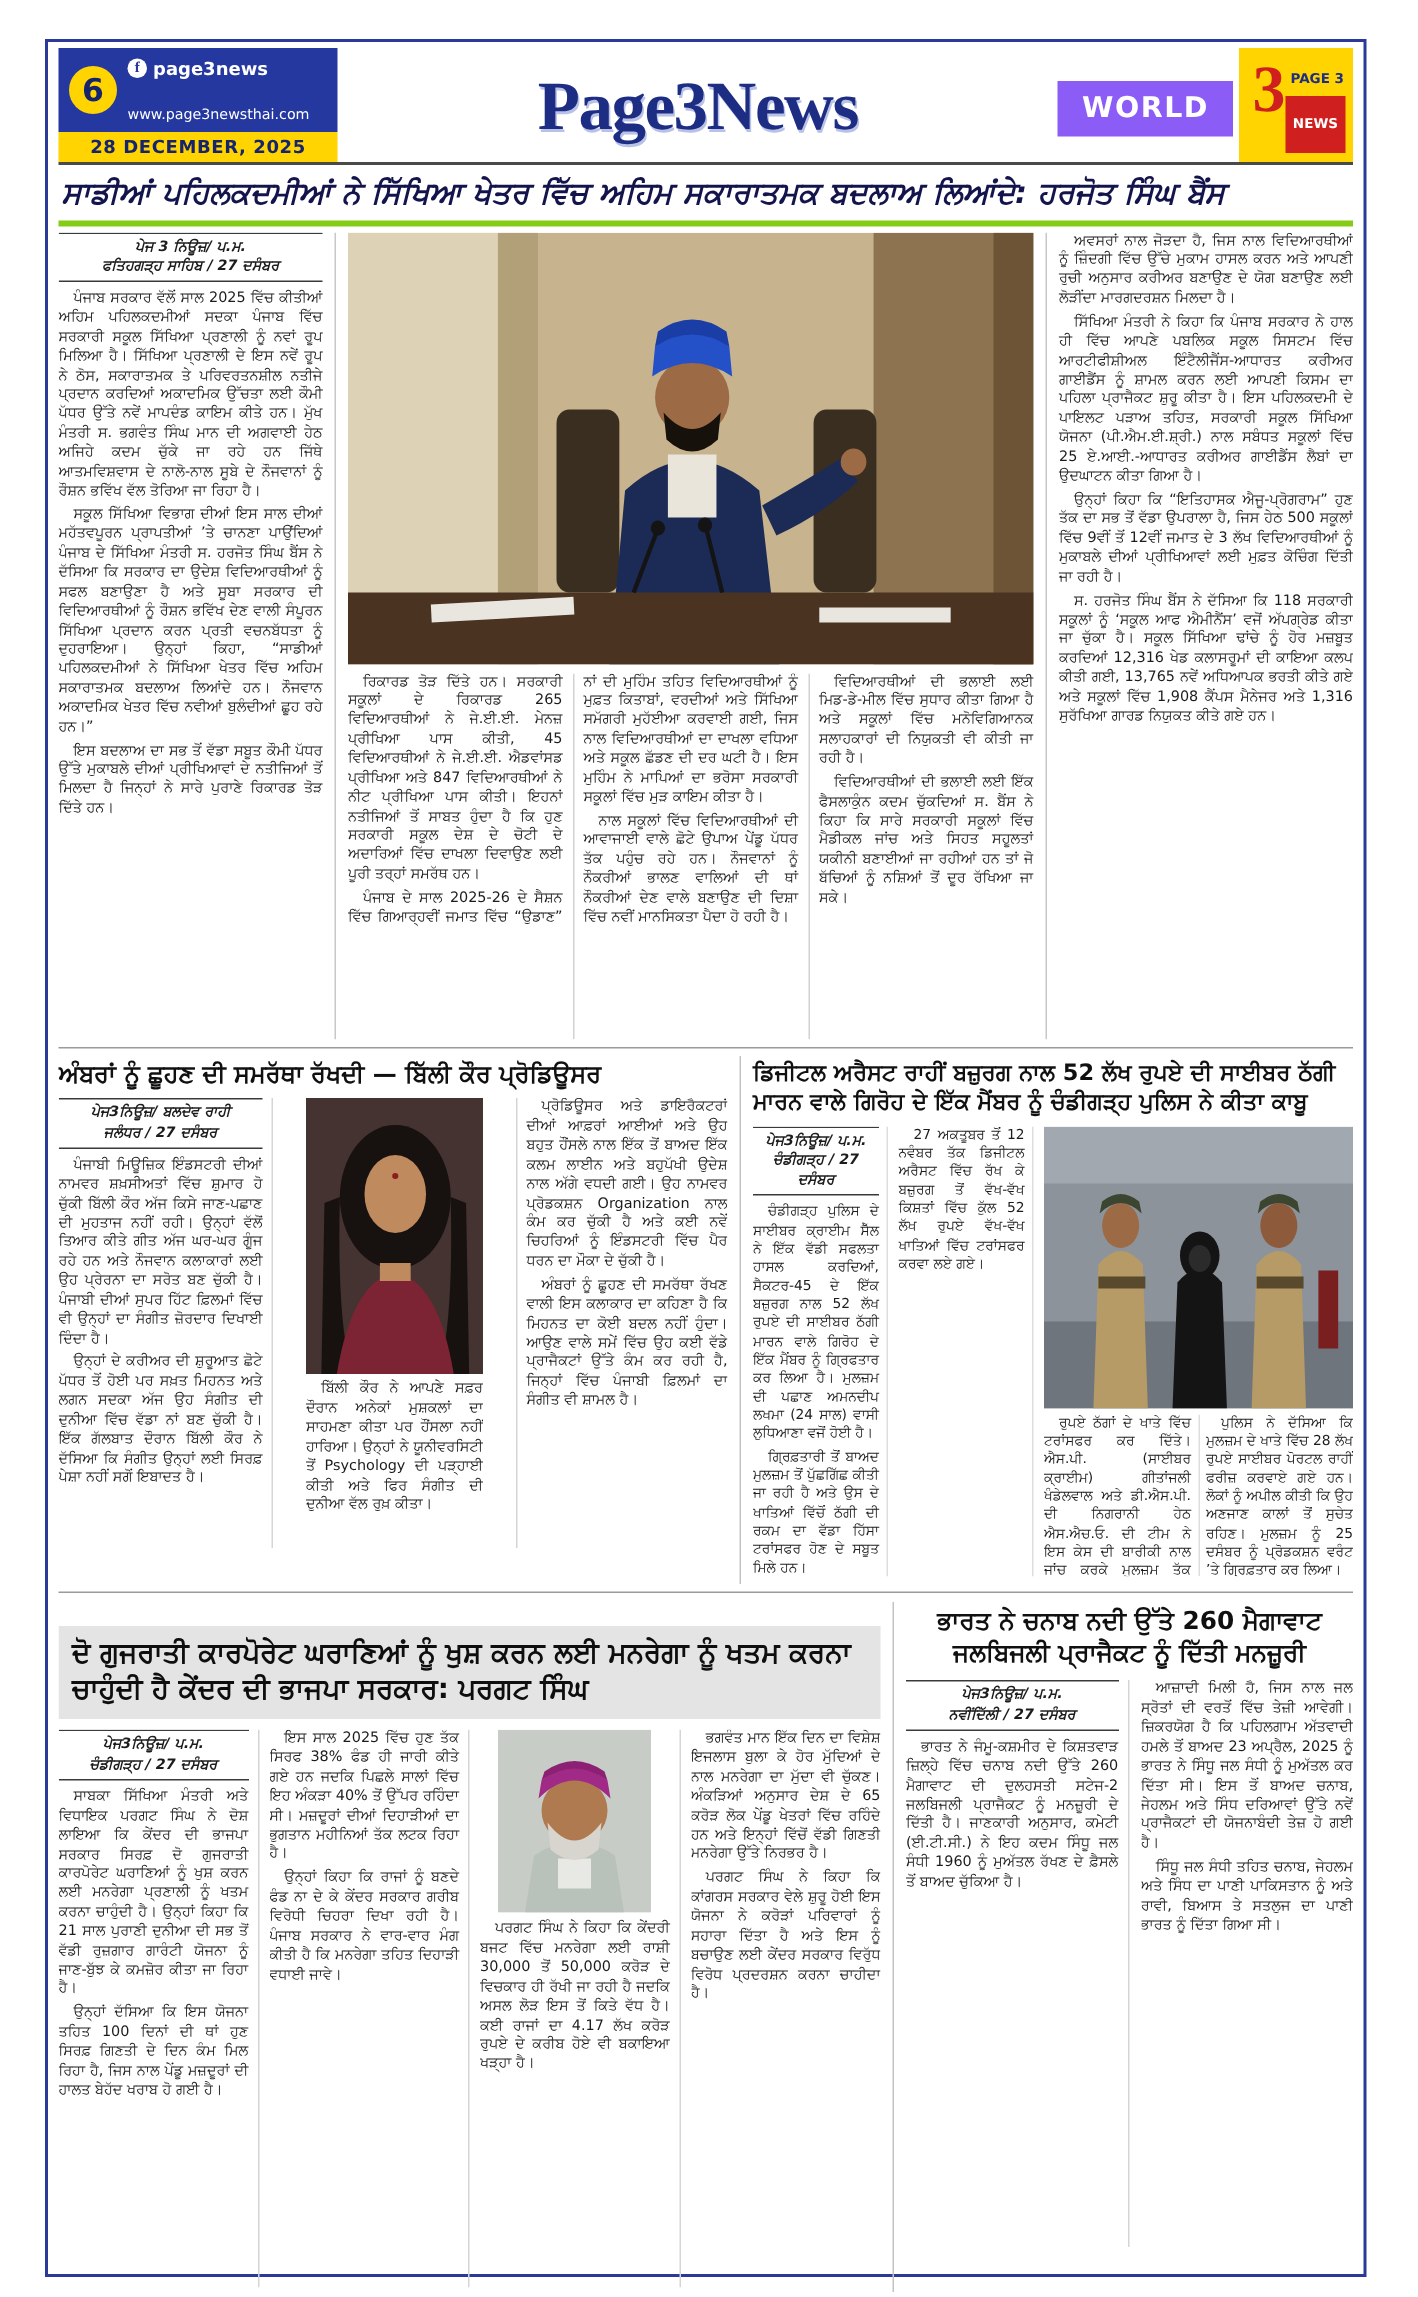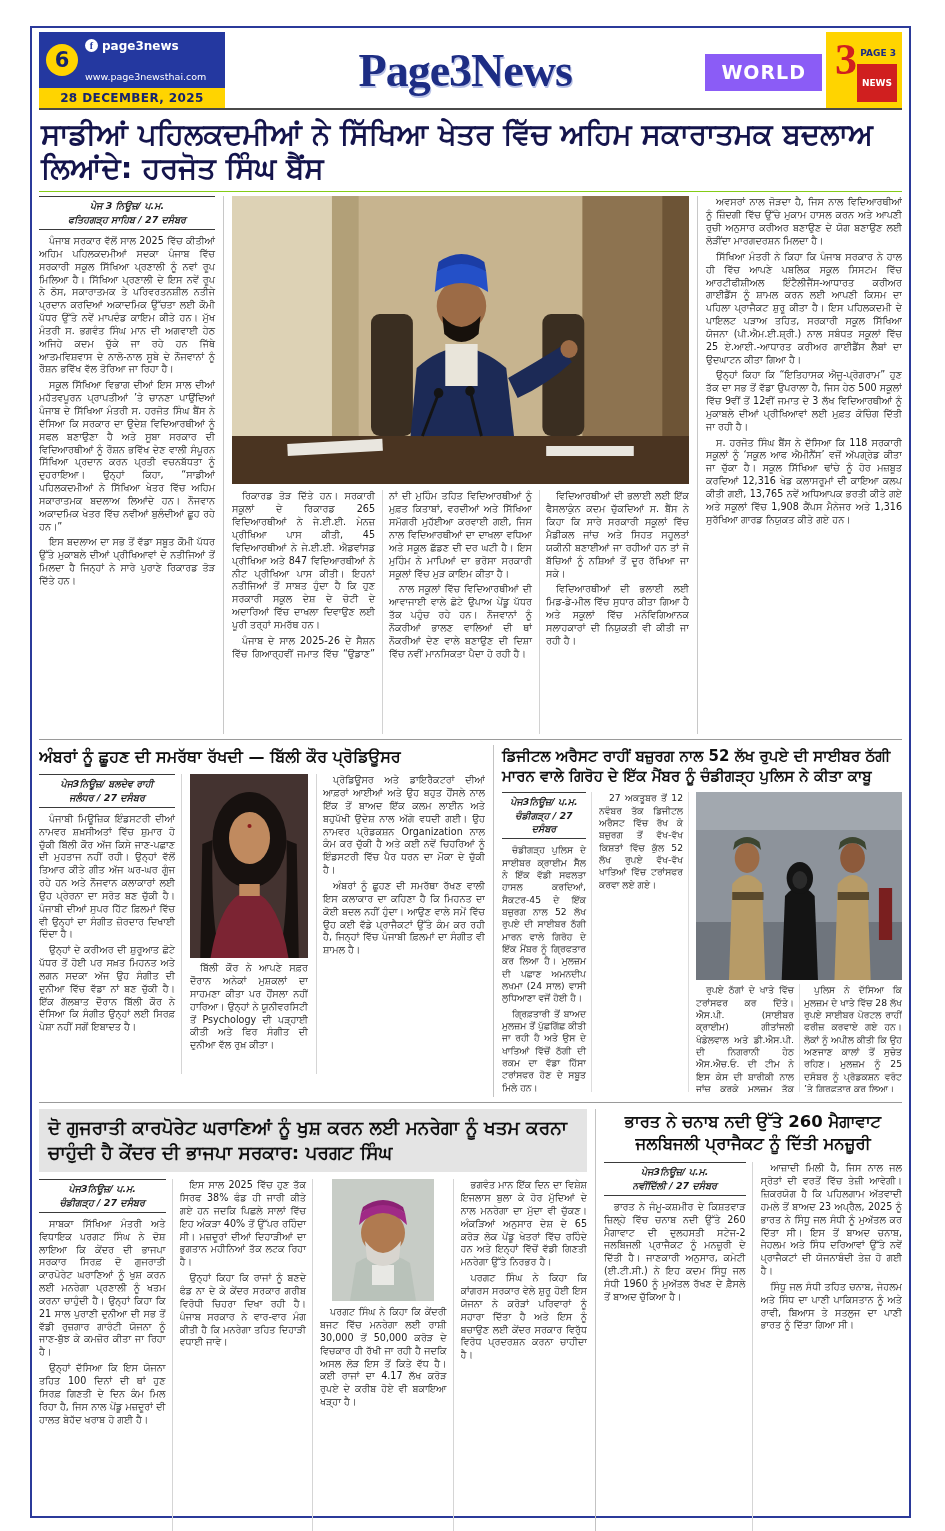--- a/index.html
+++ b/index.html
@@ -26,59 +26,59 @@
   .world {align-self:flex-end; background:#8b5cf6; color:#fff; font-weight:800; font-size:19px;
           padding:7px 16px 8px; letter-spacing:1px; margin:0 4px 17px 0;}
   .logo3 {width:76px; background:#ffd400; position:relative; flex:0 0 auto;}
   .l3 {position:absolute; left:9px; top:2px; font-size:44px; font-weight:900; color:#d01f1f;
        font-family:"Liberation Serif", serif;}
   .lpage {position:absolute; right:6px; top:16px; font-size:9px; font-weight:800; color:#1d2d84;}
   .lnews {position:absolute; right:5px; top:32px; background:#d01f1f; color:#fff; font-size:9px;
           font-weight:800; padding:14px 5px;}
 
   
-  .main-hl {font-size:29px; font-weight:800; color:#14144c; margin:7px 0 4px; line-height:1.18;
-            padding:0 2px 6px; border-bottom:1px solid #84cc16;}
+  .main-hl {font-size:20px; font-weight:800; color:#14144c; margin:7px 0 4px; line-height:1.18;
+            padding:0 2px 6px; border-bottom:4px solid #84cc16;font-style:italic;}
   .story-hl {font-size:16px; font-weight:800; color:#101010; margin:2px 0 6px; line-height:1.3;}
   .byline {border-top:1.5px solid #3a3a3a; border-bottom:1.5px solid #3a3a3a; padding:2px 0 3px;
            margin:0 0 5px; font-weight:700; font-size:9.5px; text-align:center; line-height:1.4;font-style:italic;}
   .bp {font-size:9.6px; line-height:1.34; text-align:justify; margin:0 0 3px; text-indent:10px; word-break:break-word;}
   .vdiv {width:1px; background:#c3c3c3; flex:0 0 auto;}
 
   
   .lead-row {display:flex; height:538px; overflow:hidden; margin-top:2px;}
   .colL {width:176px; padding-right:8px; border-right:1px solid #c8c8c8; overflow:hidden;}
   .lead-mid {flex:1; padding:0 8px; display:flex; flex-direction:column; overflow:hidden;}
   .lead-photo {height:288px; margin:0 0 6px; flex:0 0 auto;}
   .mid-cols {flex:1; column-count:3; column-gap:14px; column-rule:1px solid #d2d2d2; overflow:hidden;}
   .colR {width:196px; padding-left:8px; border-left:1px solid #c8c8c8; overflow:hidden;}
   figure {margin:0;}
   figure svg {display:block; width:100%; height:100%;}
 
   
   .row2 {display:flex; height:352px; overflow:hidden; margin-top:5px; border-top:1px solid #9a9a9a; padding-top:5px;}
   .producer {width:446px; padding-right:8px; overflow:hidden;}
-  .p-cols {display:flex; gap:8px; height:300px; overflow:hidden;}
+  .p-cols {display:flex; gap:22px; height:300px; overflow:hidden;}
   .pA {width:136px; border-right:1px solid #d5d5d5; padding-right:6px; overflow:hidden;}
   .pB {width:118px; overflow:hidden;}
   .woman-photo {height:184px; margin-bottom:4px;}
   .pC {flex:1; border-left:1px solid #d5d5d5; padding-left:6px; overflow:hidden;}
   .cyber {flex:1; padding-left:8px; overflow:hidden;}
   .cyber .story-hl {font-size:15px;}
   .c-cols {display:flex; gap:7px; height:300px; overflow:hidden;}
   .ccol {width:84px; border-right:1px solid #ddd; padding-right:5px; overflow:hidden;}
   .ccol .bp, .under2 .bp {font-size:9.2px;}
   .cphoto-col {flex:1; display:flex; flex-direction:column; overflow:hidden;}
   .police-photo {height:188px; margin-bottom:4px; flex:0 0 auto;}
   .under2 {flex:1; column-count:2; column-gap:10px; column-rule:1px solid #ddd; overflow:hidden;}
 
   
   .row3 {display:flex; height:460px; overflow:hidden; margin-top:5px; border-top:1px solid #9a9a9a; padding-top:6px;}
   .mg {width:548px; padding-right:8px; overflow:hidden;}
-  .mg-hl {background:#e4e4e4; padding:7px 9px; font-size:18.5px; font-weight:800; line-height:1.32; margin:0 0 7px; color:#0e0e0e;}
+  .mg-hl {background:#e4e4e4; padding:7px 9px; font-size:18.5px; font-weight:800; line-height:1.32; margin:16px 0 7px; color:#0e0e0e;}
   .mg-cols {display:flex; gap:7px; height:372px; overflow:hidden;}
   .mcol {flex:1; border-right:1px solid #d5d5d5; padding-right:6px; overflow:hidden;}
   .mcol:last-child {border-right:none; padding-right:0;}
   .pargat-photo {width:102px; height:122px; margin:0 auto 5px;}
   .chenab {flex:1; padding-left:8px; overflow:hidden;}
   .chenab .story-hl {text-align:center; font-size:16.5px; margin-bottom:8px;}
   .ch-cols {display:flex; gap:8px; height:378px; overflow:hidden;}
   .chcol {flex:1; overflow:hidden;}
   .chcol:first-child {border-right:1px solid #d5d5d5; padding-right:6px;}
 </style>
@@ -150,22 +150,22 @@
             <line x1="200" y1="240" x2="216" y2="200" stroke="#141414" stroke-width="3"></line>
             <circle cx="217" cy="197" r="5" fill="#141414"></circle>
             <line x1="262" y1="240" x2="251" y2="198" stroke="#141414" stroke-width="3"></line>
             <circle cx="250" cy="195" r="5" fill="#141414"></circle>
           </svg>
         </figure>
         <div class="mid-cols">
           <p class="bp">ਰਿਕਾਰਡ ਤੋੜ ਦਿੱਤੇ ਹਨ। ਸਰਕਾਰੀ ਸਕੂਲਾਂ ਦੇ ਰਿਕਾਰਡ 265 ਵਿਦਿਆਰਥੀਆਂ ਨੇ ਜੇ.ਈ.ਈ. ਮੇਨਜ਼ ਪ੍ਰੀਖਿਆ ਪਾਸ ਕੀਤੀ, 45 ਵਿਦਿਆਰਥੀਆਂ ਨੇ ਜੇ.ਈ.ਈ. ਐਡਵਾਂਸਡ ਪ੍ਰੀਖਿਆ ਅਤੇ 847 ਵਿਦਿਆਰਥੀਆਂ ਨੇ ਨੀਟ ਪ੍ਰੀਖਿਆ ਪਾਸ ਕੀਤੀ। ਇਹਨਾਂ ਨਤੀਜਿਆਂ ਤੋਂ ਸਾਬਤ ਹੁੰਦਾ ਹੈ ਕਿ ਹੁਣ ਸਰਕਾਰੀ ਸਕੂਲ ਦੇਸ਼ ਦੇ ਚੋਟੀ ਦੇ ਅਦਾਰਿਆਂ ਵਿੱਚ ਦਾਖਲਾ ਦਿਵਾਉਣ ਲਈ ਪੂਰੀ ਤਰ੍ਹਾਂ ਸਮਰੱਥ ਹਨ।</p>
           <p class="bp">ਪੰਜਾਬ ਦੇ ਸਾਲ 2025-26 ਦੇ ਸੈਸ਼ਨ ਵਿੱਚ ਗਿਆਰ੍ਹਵੀਂ ਜਮਾਤ ਵਿੱਚ “ਉਡਾਣ” ਨਾਂ ਦੀ ਮੁਹਿੰਮ ਤਹਿਤ ਵਿਦਿਆਰਥੀਆਂ ਨੂੰ ਮੁਫ਼ਤ ਕਿਤਾਬਾਂ, ਵਰਦੀਆਂ ਅਤੇ ਸਿੱਖਿਆ ਸਮੱਗਰੀ ਮੁਹੱਈਆ ਕਰਵਾਈ ਗਈ, ਜਿਸ ਨਾਲ ਵਿਦਿਆਰਥੀਆਂ ਦਾ ਦਾਖਲਾ ਵਧਿਆ ਅਤੇ ਸਕੂਲ ਛੱਡਣ ਦੀ ਦਰ ਘਟੀ ਹੈ। ਇਸ ਮੁਹਿੰਮ ਨੇ ਮਾਪਿਆਂ ਦਾ ਭਰੋਸਾ ਸਰਕਾਰੀ ਸਕੂਲਾਂ ਵਿੱਚ ਮੁੜ ਕਾਇਮ ਕੀਤਾ ਹੈ।</p>
           <p class="bp">ਨਾਲ ਸਕੂਲਾਂ ਵਿੱਚ ਵਿਦਿਆਰਥੀਆਂ ਦੀ ਆਵਾਜਾਈ ਵਾਲੇ ਛੋਟੇ ਉਪਾਅ ਪੇਂਡੂ ਪੱਧਰ ਤੱਕ ਪਹੁੰਚ ਰਹੇ ਹਨ। ਨੌਜਵਾਨਾਂ ਨੂੰ ਨੌਕਰੀਆਂ ਭਾਲਣ ਵਾਲਿਆਂ ਦੀ ਥਾਂ ਨੌਕਰੀਆਂ ਦੇਣ ਵਾਲੇ ਬਣਾਉਣ ਦੀ ਦਿਸ਼ਾ ਵਿੱਚ ਨਵੀਂ ਮਾਨਸਿਕਤਾ ਪੈਦਾ ਹੋ ਰਹੀ ਹੈ।</p>
+          <p class="bp">ਵਿਦਿਆਰਥੀਆਂ ਦੀ ਭਲਾਈ ਲਈ ਮਿਡ-ਡੇ-ਮੀਲ ਵਿੱਚ ਸੁਧਾਰ ਕੀਤਾ ਗਿਆ ਹੈ ਅਤੇ ਸਕੂਲਾਂ ਵਿੱਚ ਮਨੋਵਿਗਿਆਨਕ ਸਲਾਹਕਾਰਾਂ ਦੀ ਨਿਯੁਕਤੀ ਵੀ ਕੀਤੀ ਜਾ ਰਹੀ ਹੈ।</p>
           <p class="bp">ਵਿਦਿਆਰਥੀਆਂ ਦੀ ਭਲਾਈ ਲਈ ਇੱਕ ਫੈਸਲਾਕੁੰਨ ਕਦਮ ਚੁੱਕਦਿਆਂ ਸ. ਬੈਂਸ ਨੇ ਕਿਹਾ ਕਿ ਸਾਰੇ ਸਰਕਾਰੀ ਸਕੂਲਾਂ ਵਿੱਚ ਮੈਡੀਕਲ ਜਾਂਚ ਅਤੇ ਸਿਹਤ ਸਹੂਲਤਾਂ ਯਕੀਨੀ ਬਣਾਈਆਂ ਜਾ ਰਹੀਆਂ ਹਨ ਤਾਂ ਜੋ ਬੱਚਿਆਂ ਨੂੰ ਨਸ਼ਿਆਂ ਤੋਂ ਦੂਰ ਰੱਖਿਆ ਜਾ ਸਕੇ।</p>
-          <p class="bp">ਵਿਦਿਆਰਥੀਆਂ ਦੀ ਭਲਾਈ ਲਈ ਮਿਡ-ਡੇ-ਮੀਲ ਵਿੱਚ ਸੁਧਾਰ ਕੀਤਾ ਗਿਆ ਹੈ ਅਤੇ ਸਕੂਲਾਂ ਵਿੱਚ ਮਨੋਵਿਗਿਆਨਕ ਸਲਾਹਕਾਰਾਂ ਦੀ ਨਿਯੁਕਤੀ ਵੀ ਕੀਤੀ ਜਾ ਰਹੀ ਹੈ।</p>
         </div>
       </div>
 
       <div class="colR">
         <p class="bp">ਅਵਸਰਾਂ ਨਾਲ ਜੋੜਦਾ ਹੈ, ਜਿਸ ਨਾਲ ਵਿਦਿਆਰਥੀਆਂ ਨੂੰ ਜ਼ਿੰਦਗੀ ਵਿੱਚ ਉੱਚੇ ਮੁਕਾਮ ਹਾਸਲ ਕਰਨ ਅਤੇ ਆਪਣੀ ਰੁਚੀ ਅਨੁਸਾਰ ਕਰੀਅਰ ਬਣਾਉਣ ਦੇ ਯੋਗ ਬਣਾਉਣ ਲਈ ਲੋੜੀਂਦਾ ਮਾਰਗਦਰਸ਼ਨ ਮਿਲਦਾ ਹੈ।</p>
         <p class="bp">ਸਿੱਖਿਆ ਮੰਤਰੀ ਨੇ ਕਿਹਾ ਕਿ ਪੰਜਾਬ ਸਰਕਾਰ ਨੇ ਹਾਲ ਹੀ ਵਿੱਚ ਆਪਣੇ ਪਬਲਿਕ ਸਕੂਲ ਸਿਸਟਮ ਵਿੱਚ ਆਰਟੀਫੀਸ਼ੀਅਲ ਇੰਟੈਲੀਜੈਂਸ-ਆਧਾਰਤ ਕਰੀਅਰ ਗਾਈਡੈਂਸ ਨੂੰ ਸ਼ਾਮਲ ਕਰਨ ਲਈ ਆਪਣੀ ਕਿਸਮ ਦਾ ਪਹਿਲਾ ਪ੍ਰਾਜੈਕਟ ਸ਼ੁਰੂ ਕੀਤਾ ਹੈ। ਇਸ ਪਹਿਲਕਦਮੀ ਦੇ ਪਾਇਲਟ ਪੜਾਅ ਤਹਿਤ, ਸਰਕਾਰੀ ਸਕੂਲ ਸਿੱਖਿਆ ਯੋਜਨਾ (ਪੀ.ਐਮ.ਈ.ਸ਼੍ਰੀ.) ਨਾਲ ਸਬੰਧਤ ਸਕੂਲਾਂ ਵਿੱਚ 25 ਏ.ਆਈ.-ਆਧਾਰਤ ਕਰੀਅਰ ਗਾਈਡੈਂਸ ਲੈਬਾਂ ਦਾ ਉਦਘਾਟਨ ਕੀਤਾ ਗਿਆ ਹੈ।</p>
         <p class="bp">ਉਨ੍ਹਾਂ ਕਿਹਾ ਕਿ “ਇਤਿਹਾਸਕ ਐਜੂ-ਪ੍ਰੋਗਰਾਮ” ਹੁਣ ਤੱਕ ਦਾ ਸਭ ਤੋਂ ਵੱਡਾ ਉਪਰਾਲਾ ਹੈ, ਜਿਸ ਹੇਠ 500 ਸਕੂਲਾਂ ਵਿੱਚ 9ਵੀਂ ਤੋਂ 12ਵੀਂ ਜਮਾਤ ਦੇ 3 ਲੱਖ ਵਿਦਿਆਰਥੀਆਂ ਨੂੰ ਮੁਕਾਬਲੇ ਦੀਆਂ ਪ੍ਰੀਖਿਆਵਾਂ ਲਈ ਮੁਫ਼ਤ ਕੋਚਿੰਗ ਦਿੱਤੀ ਜਾ ਰਹੀ ਹੈ।</p>
         <p class="bp">ਸ. ਹਰਜੋਤ ਸਿੰਘ ਬੈਂਸ ਨੇ ਦੱਸਿਆ ਕਿ 118 ਸਰਕਾਰੀ ਸਕੂਲਾਂ ਨੂੰ ‘ਸਕੂਲ ਆਫ ਐਮੀਨੈਂਸ’ ਵਜੋਂ ਅੱਪਗ੍ਰੇਡ ਕੀਤਾ ਜਾ ਚੁੱਕਾ ਹੈ। ਸਕੂਲ ਸਿੱਖਿਆ ਢਾਂਚੇ ਨੂੰ ਹੋਰ ਮਜ਼ਬੂਤ ਕਰਦਿਆਂ 12,316 ਖੇਡ ਕਲਾਸਰੂਮਾਂ ਦੀ ਕਾਇਆ ਕਲਪ ਕੀਤੀ ਗਈ, 13,765 ਨਵੇਂ ਅਧਿਆਪਕ ਭਰਤੀ ਕੀਤੇ ਗਏ ਅਤੇ ਸਕੂਲਾਂ ਵਿੱਚ 1,908 ਕੈਂਪਸ ਮੈਨੇਜਰ ਅਤੇ 1,316 ਸੁਰੱਖਿਆ ਗਾਰਡ ਨਿਯੁਕਤ ਕੀਤੇ ਗਏ ਹਨ।</p>
       </div>
     </section>

